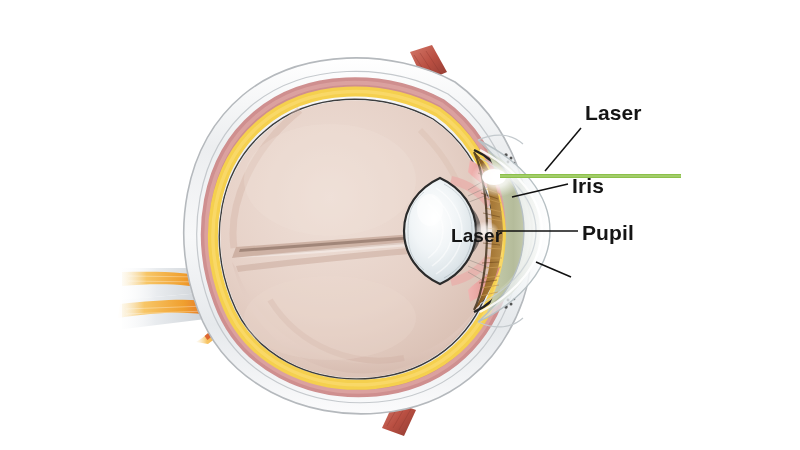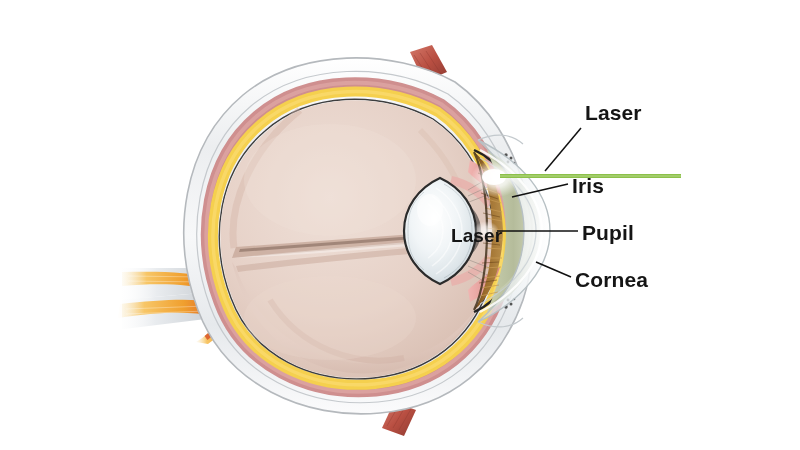--- a/index.html
+++ b/index.html
@@ -355,16 +355,15 @@
       <line x1="581" y1="128" x2="545" y2="171"></line>
       <line x1="568" y1="184" x2="512" y2="197"></line>
       <line x1="578" y1="231" x2="497" y2="231"></line>
       <line x1="571" y1="277" x2="536" y2="262"></line>
     </g>
   </svg>
 
   <div class="anno-label" id="label-laser">Laser</div>
   <div class="anno-label" id="label-iris">Iris</div>
   <div class="anno-label" id="label-pupil">Pupil</div>
-  <div class="anno-label" id="label-cornea">Cornea</div>
   <div class="anno-label inner" id="label-lens">Laser</div>
 
 </div>
 
 </body></html>

